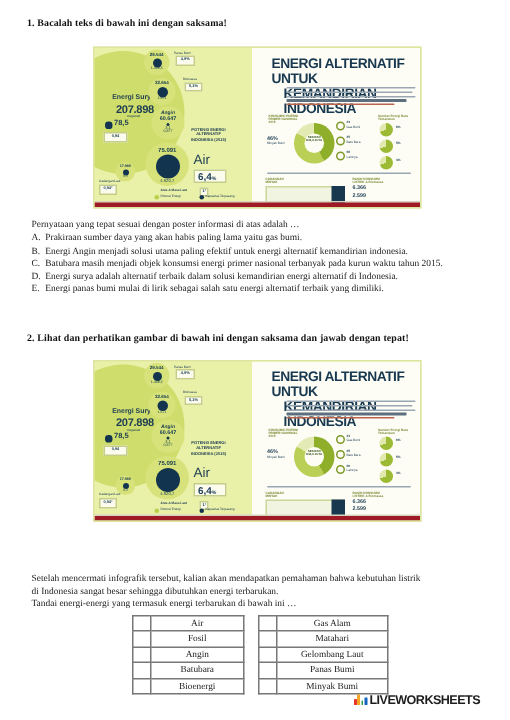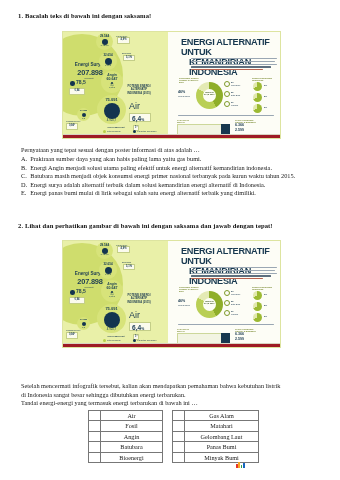--- a/index.html
+++ b/index.html
@@ -502,15 +502,16 @@
   </tbody>
     </table>
 
   <div class="lw" style="left:236px; top:461px;">
     <span class="lw-icon">
       <i style="height:4px; background:#e8342a;"></i>
       <i style="height:6.5px; background:#f5a623;"></i>
       <i style="height:3px; background:#2f9e44;"></i>
       <i style="height:5px; background:#1565c0;"></i>
     </span>
+    <span class="lw-text">LIVEWORKSHEETS</span>
   </div>
 
 </div>
 
 </body></html>

